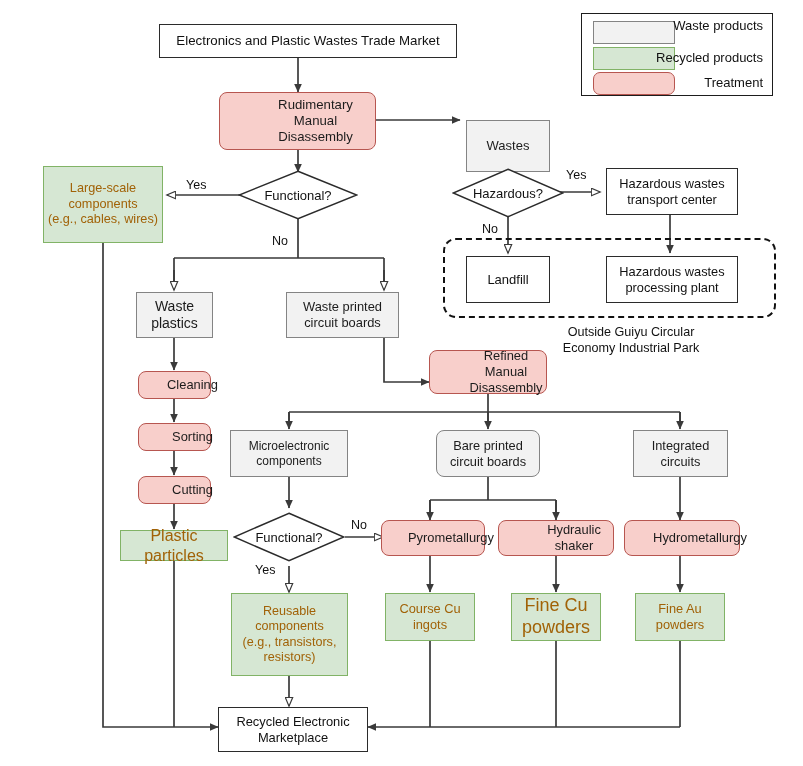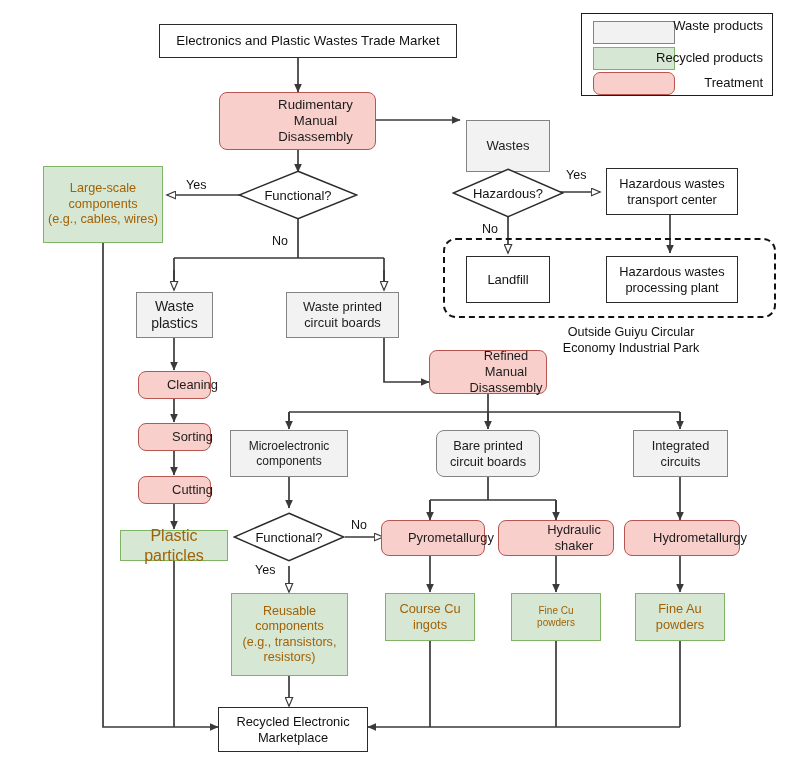--- a/index.html
+++ b/index.html
@@ -214,21 +214,21 @@
   </div>
 
   <div class="node recycled" style="left:231px;top:593px;width:117px;height:83px;font-size:12.6px;">
     <span class="lbl">Reusable<br>components<br>(e.g., transistors,<br>resistors)</span>
   </div>
 
   <div class="node recycled" style="left:385px;top:593px;width:90px;height:48px;font-size:12.8px;">
     <span class="lbl">Course Cu<br>ingots</span>
   </div>
 
-  <div class="node recycled" style="left:511px;top:593px;width:90px;height:48px;font-size:10px;">
+  <div class="node recycled" style="left:511px;top:593px;width:90px;height:48px;font-size:18px;">
     <span class="lbl">Fine Cu<br>powders</span>
   </div>
 
   <div class="node recycled" style="left:635px;top:593px;width:90px;height:48px;font-size:12.8px;">
     <span class="lbl">Fine Au<br>powders</span>
   </div>
 
   <div class="node plain" style="left:218px;top:707px;width:150px;height:45px;font-size:12.9px;">
     <span class="lbl">Recycled Electronic<br>Marketplace</span>
   </div>

